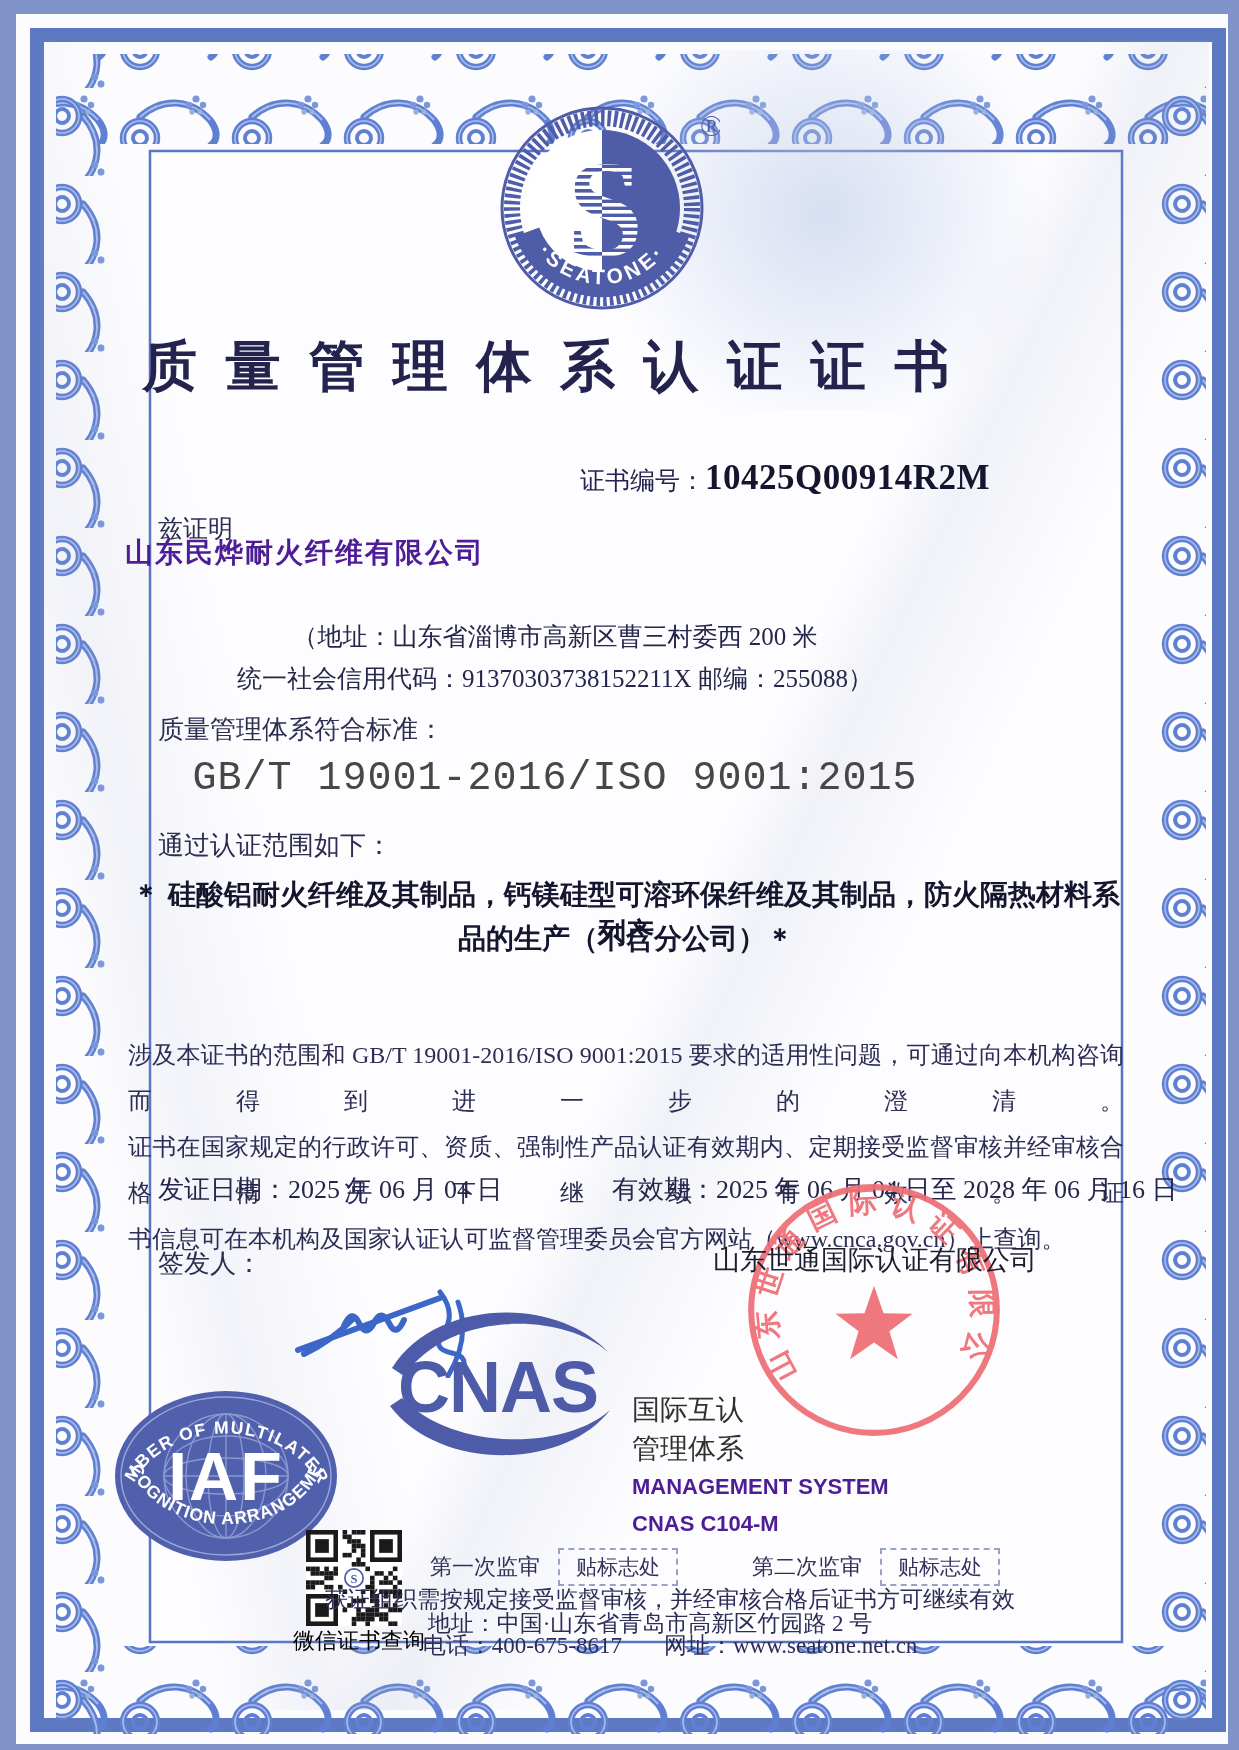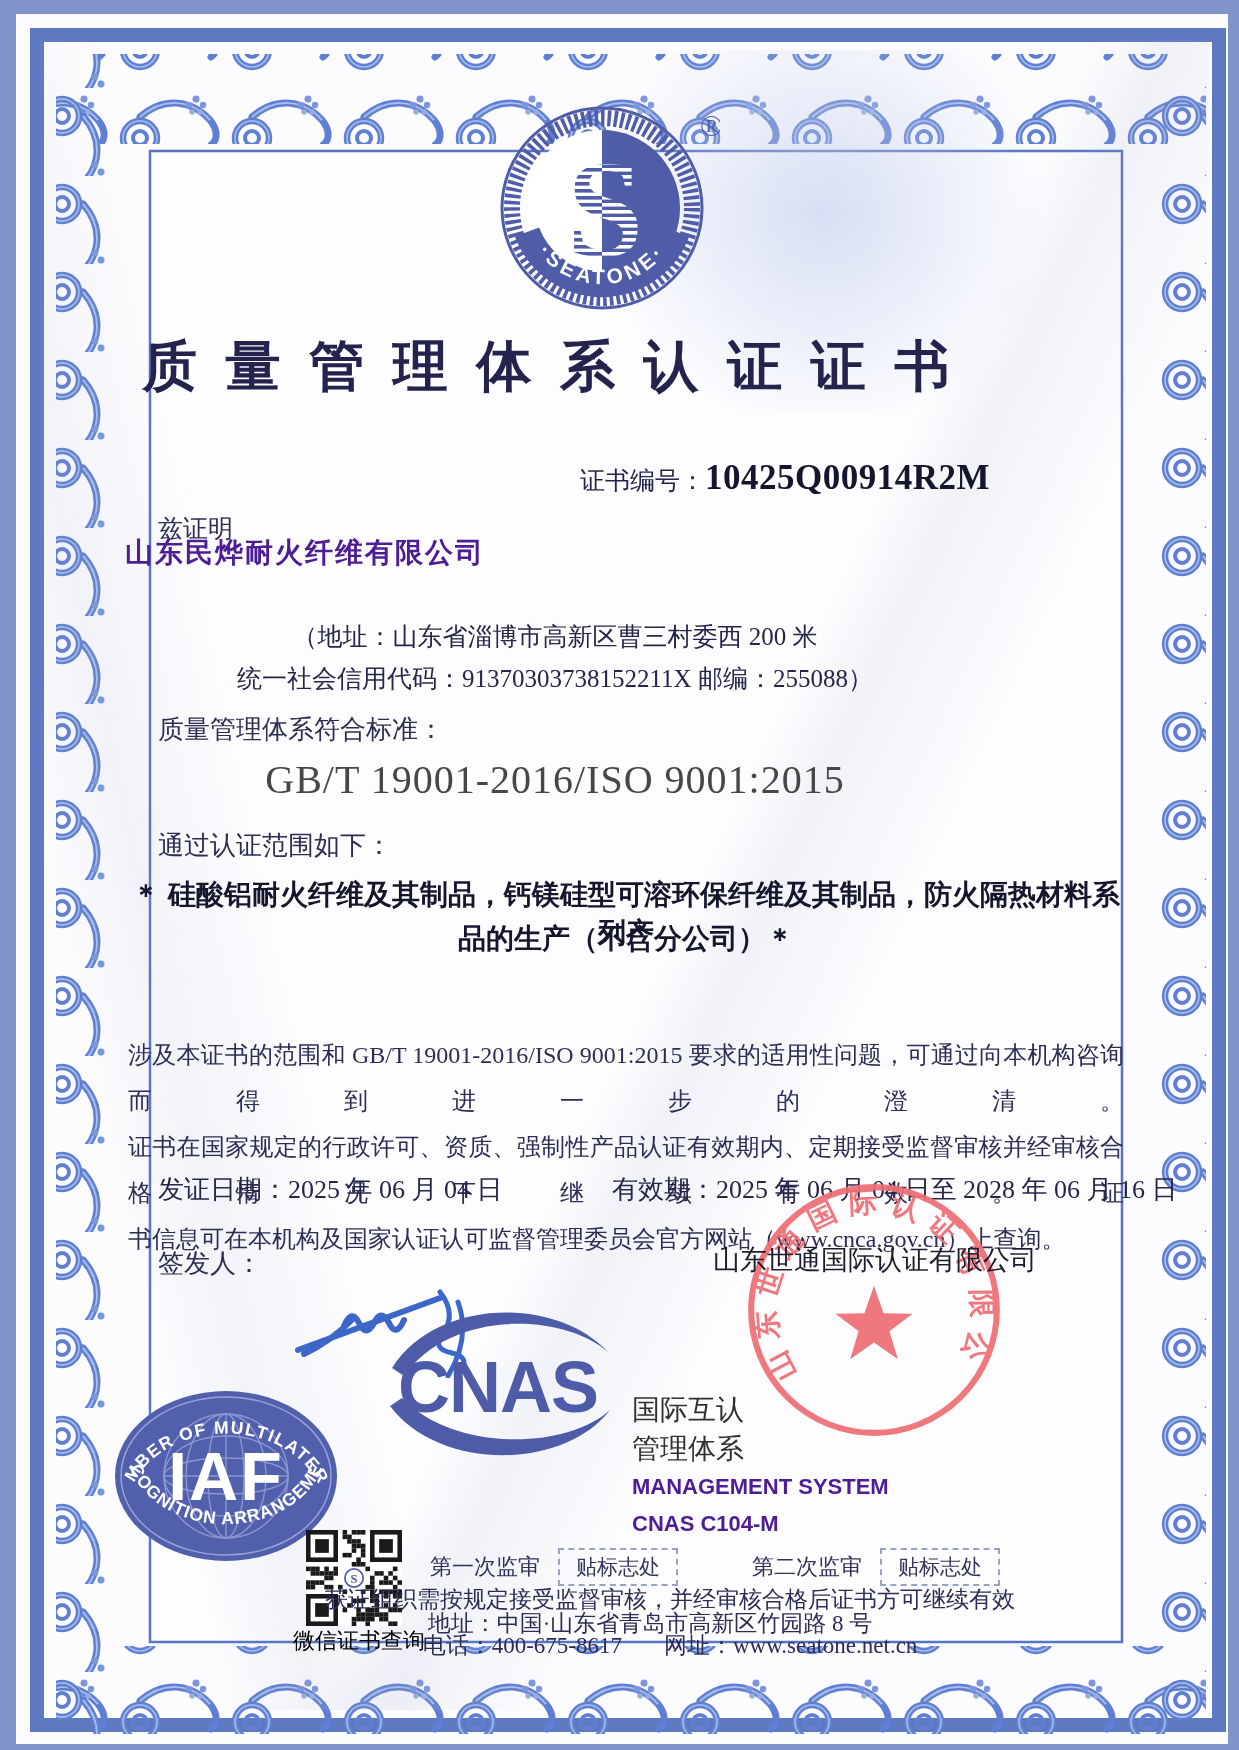--- a/index.html
+++ b/index.html
@@ -18,21 +18,21 @@
          letter-spacing:.52em;text-align:center;white-space:nowrap;}
   .certno{left:200px;top:458px;width:790px;text-align:right;font-size:25px;color:#23234d;white-space:nowrap;}
   .certno b{font-size:35px;letter-spacing:.5px;color:#15152e;}
   .hereby{left:158px;top:512px;font-size:25px;}
   .company{left:125px;top:534px;width:860px;text-align:left;font-size:28px;font-weight:700;color:#4c1d95;
            font-family:"Liberation Sans","DejaVu Sans",sans-serif;letter-spacing:2px;}
   .addr1{left:125px;top:620px;width:860px;text-align:center;font-size:25px;color:#26264a;}
   .addr2{left:125px;top:662px;width:860px;text-align:center;font-size:25px;color:#26264a;}
   .stdlabel{left:158px;top:712px;font-size:26px;}
   .stdval{left:125px;top:756px;width:860px;text-align:center;font-size:40px;color:#474747;
-          font-family:Liberation Serif, serif;letter-spacing:1px;}
+          font-family:Liberation Mono, monospace;letter-spacing:1px;}
   .scopelabel{left:158px;top:828px;font-size:26px;}
   .scope1{left:128px;top:876px;width:996px;text-align:center;font-size:28px;font-weight:700;color:#15152e;
           font-family:"Liberation Sans","DejaVu Sans",sans-serif;}
   .scope2{left:128px;top:920px;width:996px;text-align:center;font-size:28px;font-weight:700;color:#15152e;
           font-family:"Liberation Sans","DejaVu Sans",sans-serif;}
   .legal{left:128px;top:1032px;width:996px;font-size:24px;color:#2c2c55;line-height:46px;}
   .legal .jline{text-align:justify;text-align-last:justify;}
   .dates{font-size:26px;color:#26264a;white-space:nowrap;}
   .issuedate{left:158px;top:1172px;}
   .validdate{left:612px;top:1172px;}
@@ -366,19 +366,19 @@
     <div class="abs qr-caption">微信证书查询</div>
 
     <div class="abs audit-row">
       <span>第一次监审</span>
       <span class="sticker-box">贴标志处</span>
       <span class="gap"></span>
       <span>第二次监审</span>
       <span class="sticker-box">贴标志处</span>
     </div>
     <div class="abs note">获证组织需按规定接受监督审核，并经审核合格后证书方可继续有效</div>
-    <div class="abs footer-addr">地址：中国·山东省青岛市高新区竹园路 8 号</div>
+    <div class="abs footer-addr">地址：中国·山东省青岛市高新区竹园路 2 号</div>
     <div class="abs footer-tel">
       <span>电话：</span><span>400-675-8617</span><span class="sp"></span><span>网址：</span><span>www.seatone.net.cn</span>
     </div>
 
   </div>
 </div>
 
 </body></html>

